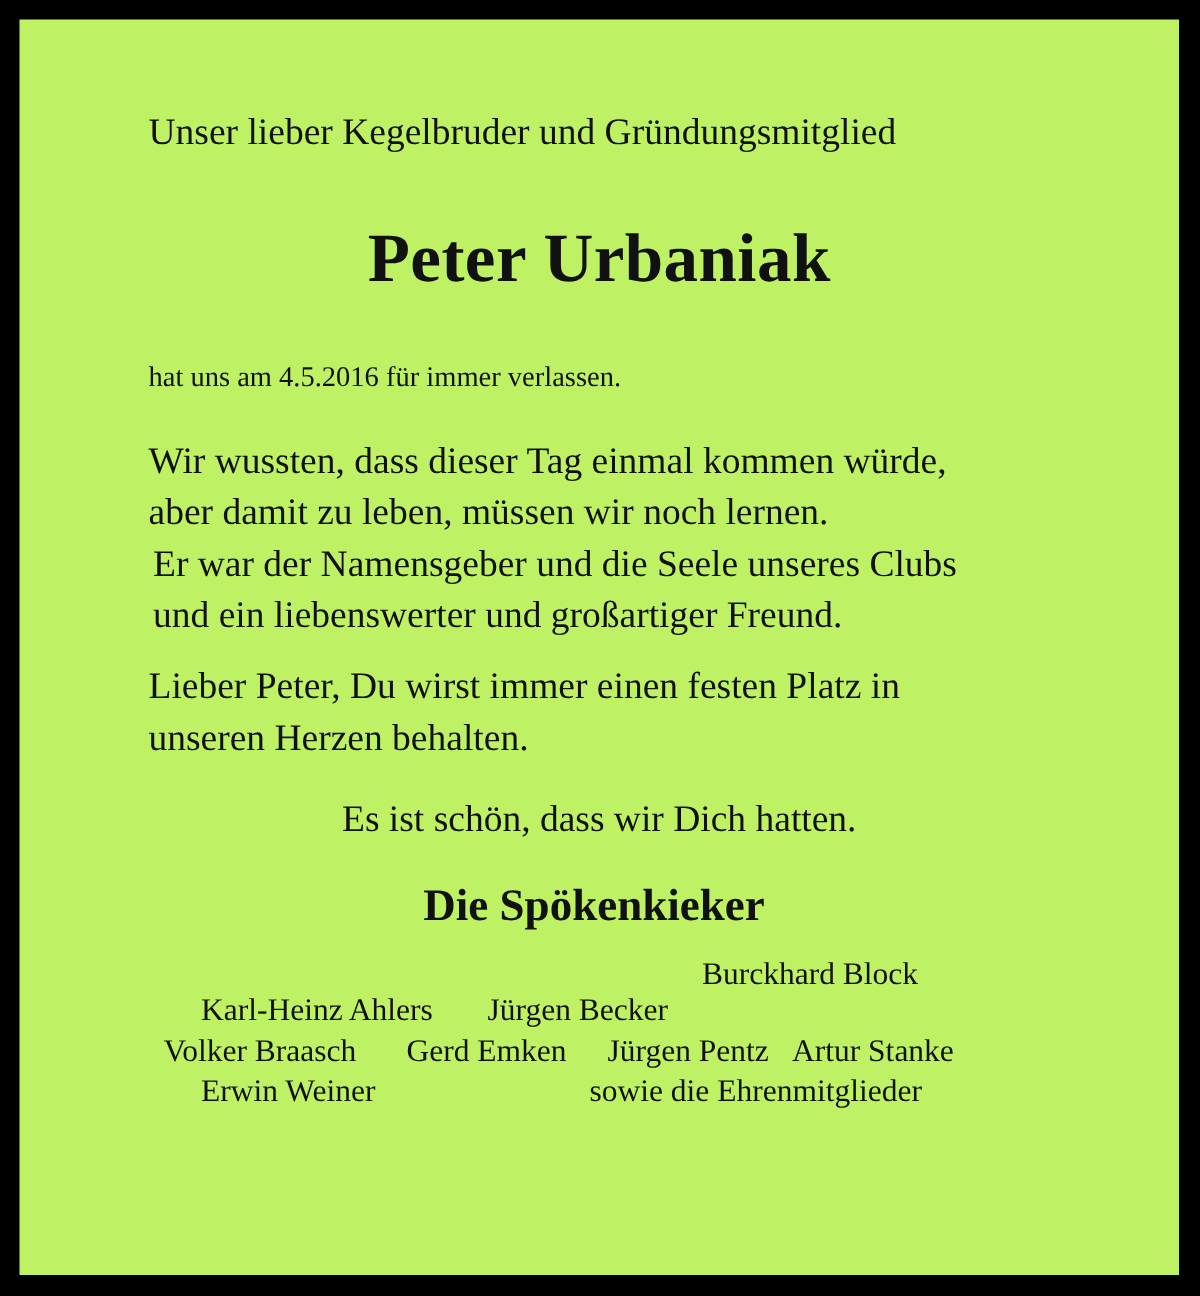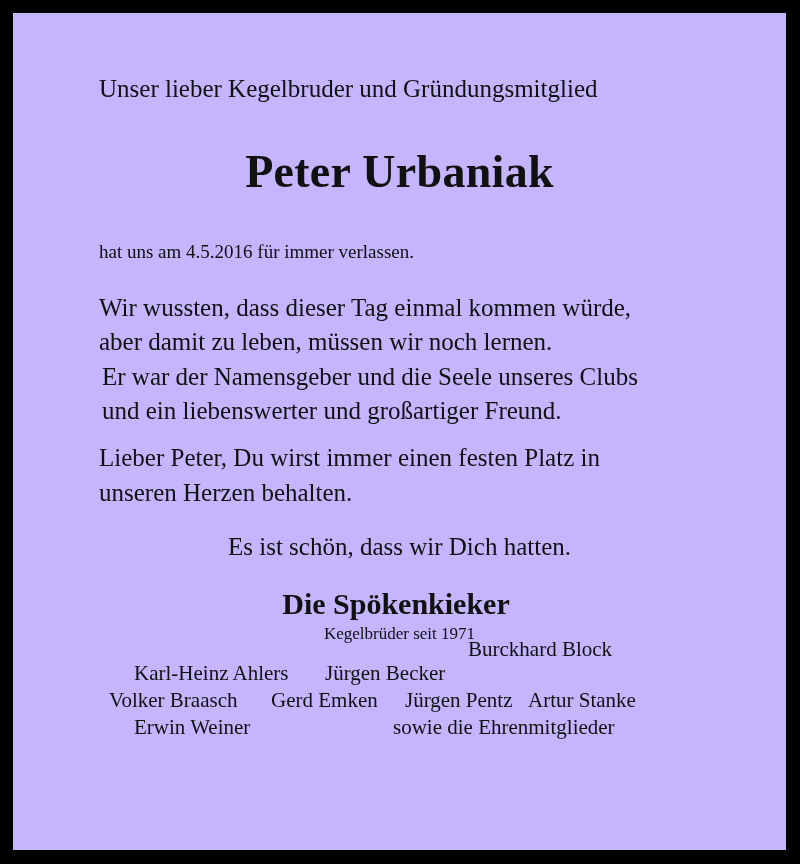--- a/index.html
+++ b/index.html
@@ -1,19 +1,19 @@
 <!DOCTYPE html>
 <html><head>
 <meta charset="utf-8">
 <style>
   html, body { margin: 0; padding: 0; }
   body { width: 800px; height: 864px; background: #000; position: relative; overflow: hidden; }
   .card {
     position: absolute; left: 13px; top: 13px; width: 773px; height: 837px;
-    background: #c4b5fd; color: #111;
+    background: #bef264; color: #111;
     font-family: "Liberation Serif", "DejaVu Serif", serif;
   }
   .t { position: absolute; white-space: nowrap; margin: 0; }
   .intro { left: 86px; top: 62px; font-size: 25px; }
   .name { left: 0; width: 773px; text-align: center; top: 132px; font-size: 46px; font-weight: bold; letter-spacing: 0.3px; }
   .date-line { left: 86px; top: 212px; font-size: 19px; margin-top: 16px; }
   .p { left: 86px; font-size: 25px; }
   .p.indent { left: 89px; }
   .closing { left: 0; width: 773px; text-align: center; top: 520px; font-size: 25px; }
   .club { left: 0; width: 766px; text-align: center; top: 574px; font-size: 30px; font-weight: bold; }
@@ -32,21 +32,20 @@
   <p class="t p" style="top:281px">Wir wussten, dass dieser Tag einmal kommen würde,</p>
   <p class="t p" style="top:315px">aber damit zu leben, müssen wir noch lernen.</p>
   <p class="t p indent" style="top:350px">Er war der Namensgeber und die Seele unseres Clubs</p>
   <p class="t p indent" style="top:384px">und ein liebenswerter und großartiger Freund.</p>
 
   <p class="t p" style="top:431px">Lieber Peter, Du wirst immer einen festen Platz in</p>
   <p class="t p" style="top:466px">unseren Herzen behalten.</p>
 
   <p class="t closing">Es ist schön, dass wir Dich hatten.</p>
   <p class="t club">Die Spökenkieker</p>
-  <p class="t since">Kegelbrüder seit 1971</p>
 
   <div>
     <span class="t member" style="left:121px;top:648px">Karl-Heinz Ahlers</span>
     <span class="t member" style="left:312px;top:648px">Jürgen Becker</span>
     <span class="t member" style="left:455px;top:624px">Burckhard Block</span>
 
     <span class="t member" style="left:96px;top:675px">Volker Braasch</span>
     <span class="t member" style="left:258px;top:675px">Gerd Emken</span>
     <span class="t member" style="left:392px;top:675px">Jürgen Pentz</span>
     <span class="t member" style="left:515px;top:675px">Artur Stanke</span>

